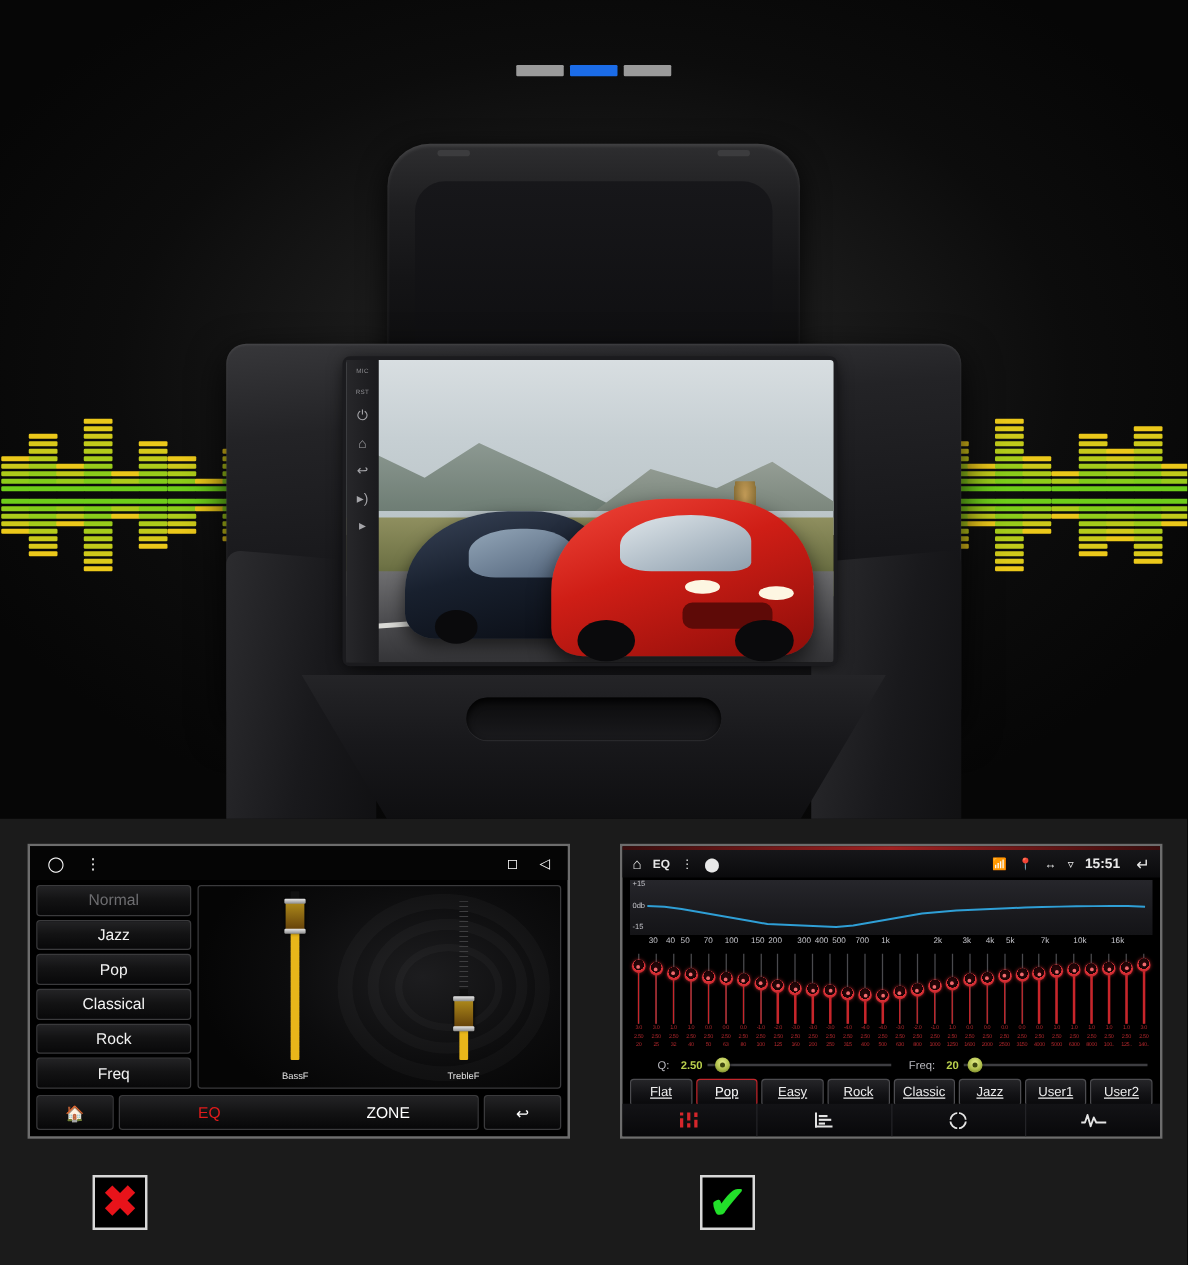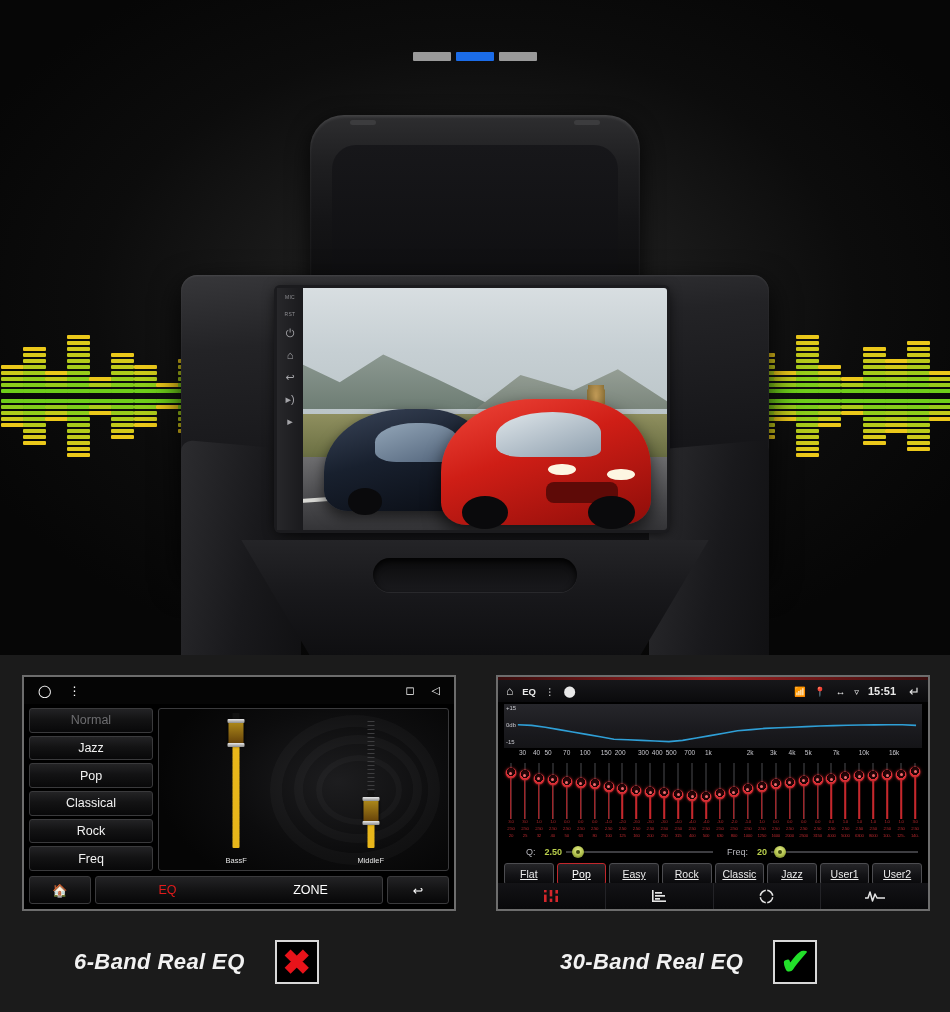--- a/index.html
+++ b/index.html
@@ -908,21 +908,21 @@
                 <div class="fstem" style="height: 86%;"></div>
                 <div class="ffill" style="height: 72%; background: rgb(232, 182, 26);"></div>
                 <div class="fknob" style="bottom: calc(72% + 7px); background: linear-gradient(rgb(180, 144, 28), rgb(93, 58, 8));"></div>
                 <div class="flab">BassF</div>
               </div>
               <div class="fader">
                 <div class="ftrack"></div>
                 <div class="fstem" style="height: 36%;"></div>
                 <div class="ffill" style="height: 22%; background: rgb(232, 182, 26);"></div>
                 <div class="fknob" style="bottom: calc(22% + 7px); background: linear-gradient(rgb(180, 144, 28), rgb(93, 58, 8));"></div>
-                <div class="flab">MiddleF</div>
+                <div class="flab">TrebleF</div>
               </div>
             </div>
         </div>
       </div>
 
       <div class="l-bottom">
         <div class="lb-btn lb-home">
           <span>🏠</span>
         </div>
         <div class="lb-btn lb-mid">
@@ -1351,26 +1351,24 @@
           </div>
           <div class="rn-item">
             <svg width="20" height="13" viewBox="0 0 20 13">
               <polyline points="0,8 3,8 5,2 7.5,11 10,4 12,8 20,8" fill="none" stroke="currentColor" stroke-width="1.5" stroke-linejoin="round" stroke-linecap="round"></polyline>
             </svg>
           </div>
         </div>
     </div>
 
     <div class="caption left">
-      <div class="cap-text">6-Band Real EQ</div>
       <div class="cap-box">
         <span class="cap-x">✖</span>
       </div>
     </div>
     <div class="caption right">
-      <div class="cap-text">30-Band Real EQ</div>
       <div class="cap-box">
         <span class="cap-v">✔</span>
       </div>
     </div>
 
   </div>
 </div>
 
 </body></html>

